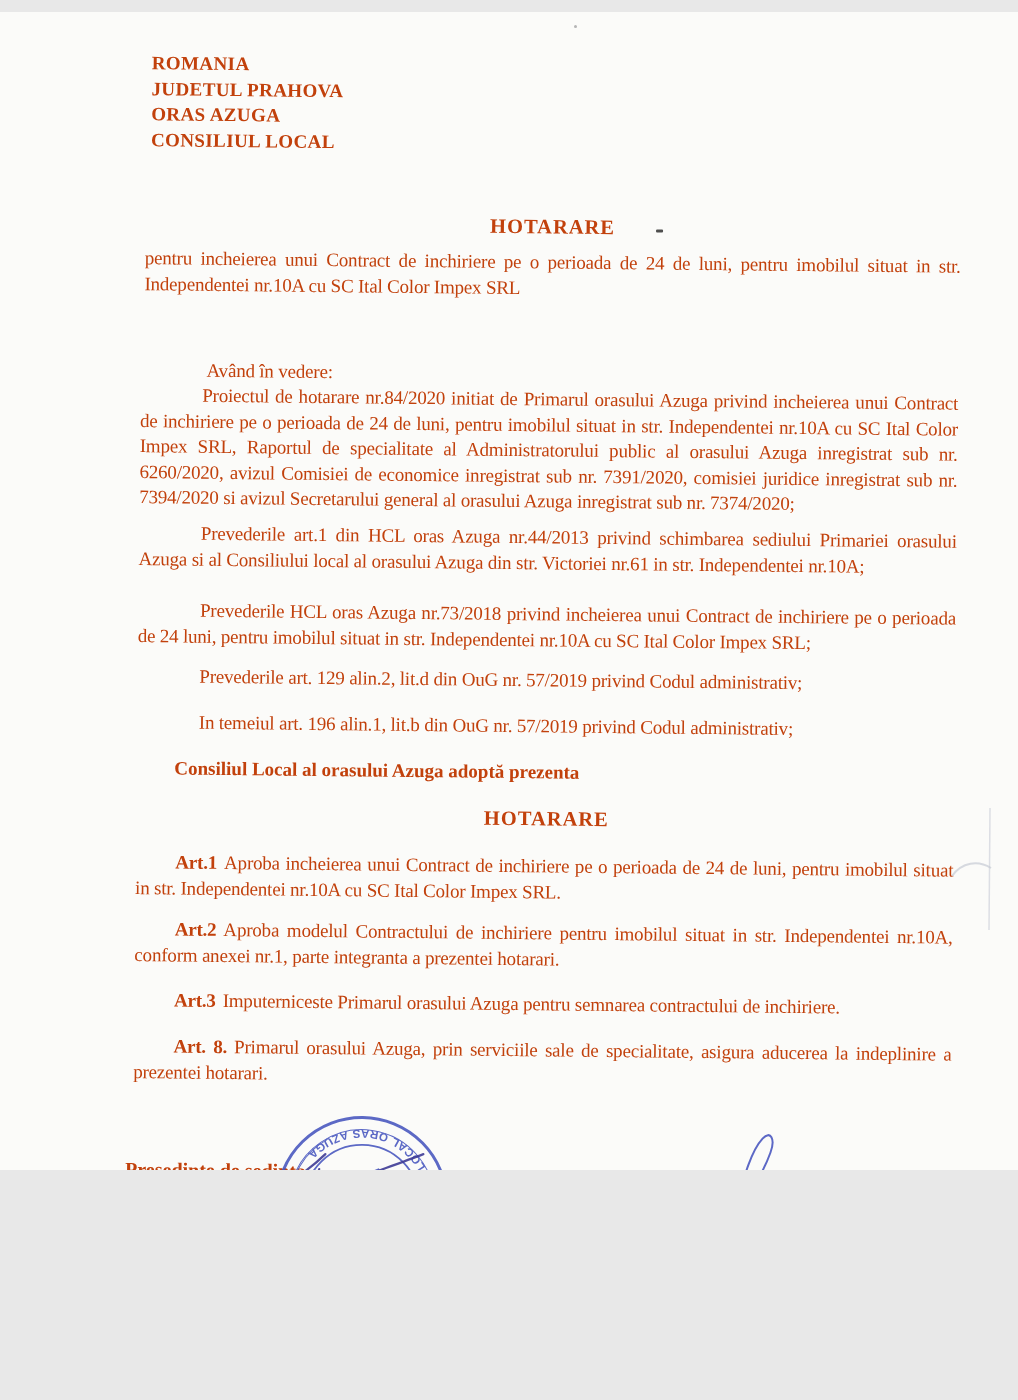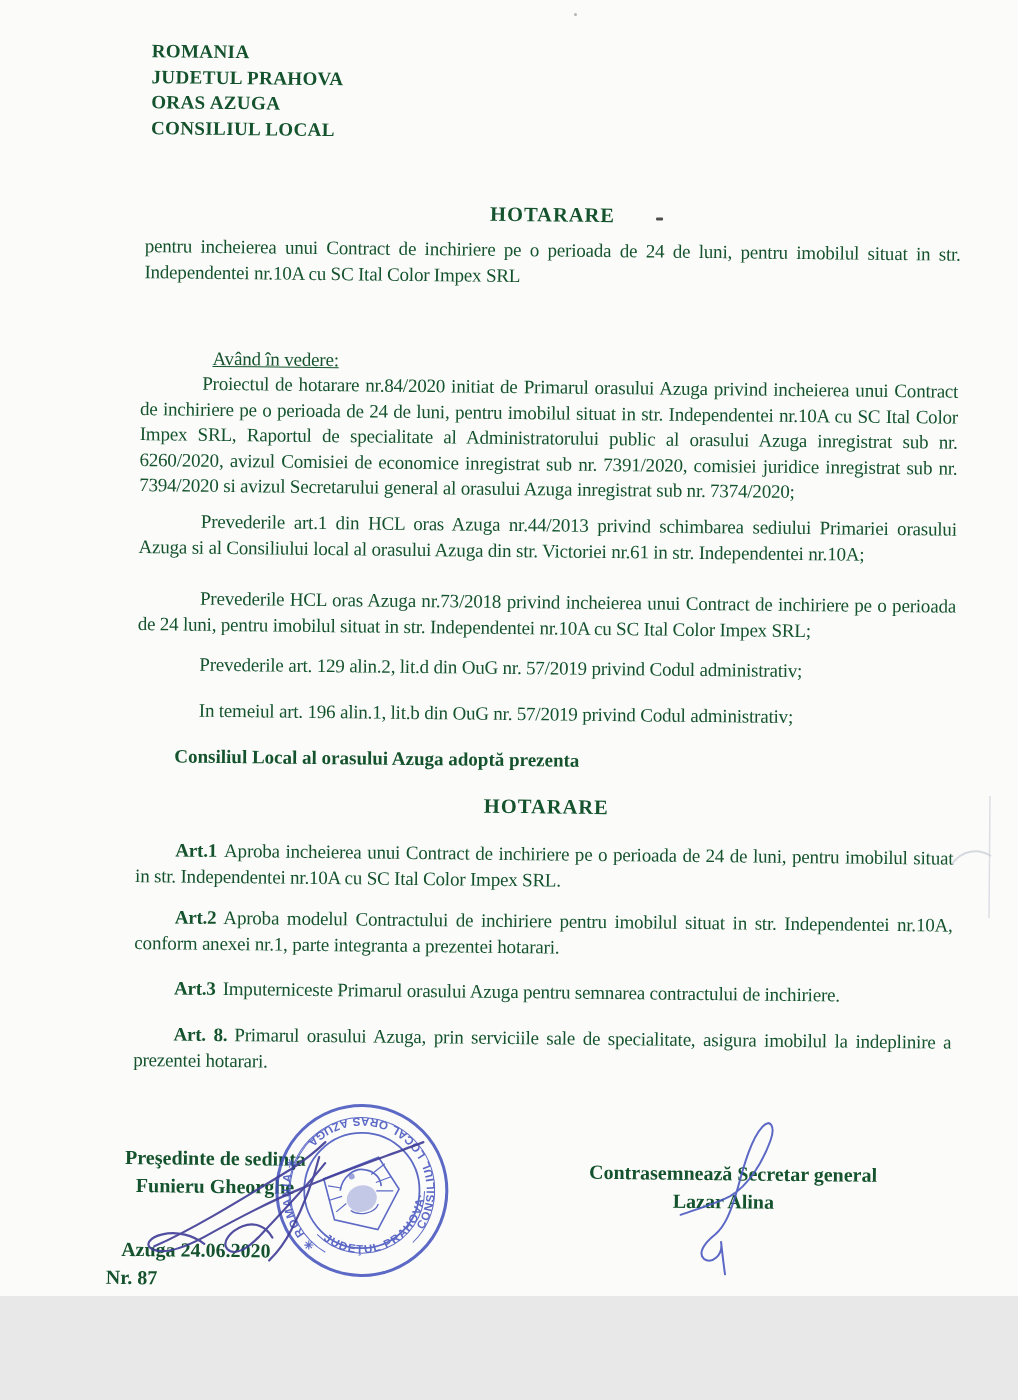--- a/index.html
+++ b/index.html
@@ -1,29 +1,29 @@
 <!DOCTYPE html>
 <html><head>
 <meta charset="utf-8">
 <style>
   html,body { margin:0; padding:0; background:#e8e8e8; }
   .page {
-    position:relative; width:1018px; height:1296px; margin:0 auto;
+    position:relative; width:1018px; height:1158px; margin:12px auto;
     background:#fbfbf9; overflow:hidden;
-    font-family:"Liberation Serif", serif; color:#14532d;
+    font-family:"Liberation Serif", serif; color:#c2410c;
   }
   .rot { position:absolute; inset:0; transform:rotate(0.6deg); transform-origin:509px 700px; }
   .blk { position:absolute; margin:0; }
   .letterhead { left:145px; top:42px; font-weight:bold; font-size:19px; line-height:25.5px; letter-spacing:0.4px; }
   .title-wrap { left:140px; top:203px; width:815px; text-align:center; }
   .doc-title { font-weight:bold; font-size:20.5px; letter-spacing:1px; }
   .stray-dash { left:651px; top:216px; width:7px; height:3px; background:#4e4e4e; border-radius:1px; }
   .body-text { font-size:19px; line-height:25.5px; letter-spacing:-0.2px; }
   .subtitle { left:140px; top:237px; width:816px; text-align:justify; }
-  .intro { left:209px; top:349px;text-decoration:underline; }
+  .intro { left:203px; top:349px; }
   .para { left:137px; width:818px; text-align:justify; text-indent:62px; }
   .p1 { top:374px; } .p2 { top:512px; } .p3 { top:589px; } .p4 { top:655px; } .p5 { top:701px; }
   .adoption { left:175px; top:749px; font-weight:bold; font-size:19px; }
   .title-wrap2 { left:140px; top:795px; width:815px; text-align:center; }
   .article { left:137px; width:818px; text-align:justify; text-indent:40px; }
   .a1 { top:841px; } .a2 { top:908px; } .a3 { top:979px; } .a4 { top:1025px; }
   .article b { padding-right:7px; }
   .sig { font-weight:bold; font-size:20px; line-height:26px; white-space:nowrap; }
   .sig-left-role { left:130px; top:1148px; }
   .sig-left-name { left:141px; top:1176px; }
@@ -65,21 +65,21 @@
 
     <p class="blk adoption">Consiliul Local al orasului Azuga adoptă prezenta</p>
 
     <div class="blk title-wrap2">
       <span class="doc-title">HOTARARE</span>
     </div>
 
     <p class="blk body-text article a1"><b>Art.1</b><span>Aproba incheierea unui Contract de inchiriere pe o perioada de 24 de luni, pentru imobilul situat in str. Independentei nr.10A cu SC Ital Color Impex SRL.</span></p>
     <p class="blk body-text article a2"><b>Art.2</b><span>Aproba modelul Contractului de inchiriere pentru imobilul situat in str. Independentei nr.10A, conform anexei nr.1, parte integranta a prezentei hotarari.</span></p>
     <p class="blk body-text article a3"><b>Art.3</b><span>Imputerniceste Primarul orasului Azuga pentru semnarea contractului de inchiriere.</span></p>
-    <p class="blk body-text article a4"><b>Art. 8.</b><span>Primarul orasului Azuga, prin serviciile sale de specialitate, asigura imobilul la indeplinire a prezentei hotarari.</span></p>
+    <p class="blk body-text article a4"><b>Art. 8.</b><span>Primarul orasului Azuga, prin serviciile sale de specialitate, asigura aducerea la indeplinire a prezentei hotarari.</span></p>
 
     <p class="blk sig sig-left-role">Preşedinte de sedinţa</p>
     <p class="blk sig sig-left-name">Funieru Gheorghe</p>
     <p class="blk place-date">Azuga 24.06.2020</p>
     <p class="blk doc-number">Nr. 87</p>
 
     <p class="blk sig sig-right-role">Contrasemnează  Secretar general</p>
     <p class="blk sig sig-right-name">Lazar Alina</p>
 
     <svg class="blk stamp" viewBox="0 0 176 176">

